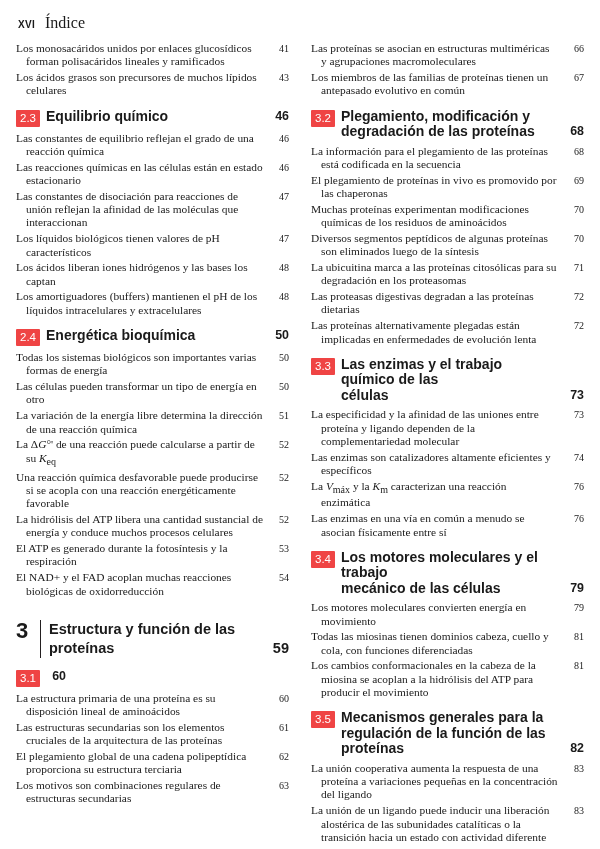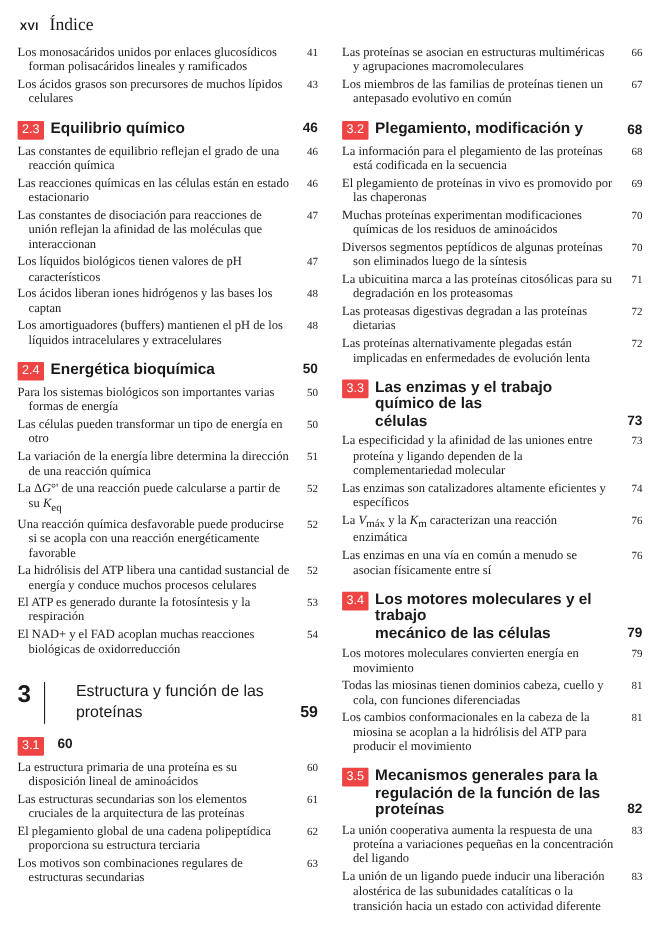--- a/index.html
+++ b/index.html
@@ -121,24 +121,23 @@
     line-height: 22px;
     width: 16px;
   }
   .chap .cbody {
     flex: 1 1 auto;
     border-left: 1.6px solid #231f20;
     padding-left: 8px;
   }
   .chap .ctitle {
     font-family: "Liberation Sans", sans-serif;
-    font-weight: normal;
+    font-weight: bold;
     font-size: 14.5px;
     line-height: 19px;
-    margin-left: 20px;
   }
   .chap .crow {
     display: flex;
     align-items: flex-end;
   }
   .chap .cpg {
     flex: 0 0 auto;
     width: 22px;
     text-align: right;
     font-family: "Liberation Sans", sans-serif;
@@ -198,21 +197,21 @@
         <div class="entry">
           <div class="txt">Los amortiguadores (buffers) mantienen el pH de los líquidos intracelulares y extracelulares</div>
           <div class="pg">48</div>
         </div>
         <div class="sec">
           <div class="num">2.4</div>
           <div class="title">Energética bioquímica</div>
           <div class="pg">50</div>
         </div>
         <div class="entry">
-          <div class="txt">Para los sistemas biológicos son importantes varias formas de energía</div>
+          <div class="txt">Todas los sistemas biológicos son importantes varias formas de energía</div>
           <div class="pg">50</div>
         </div>
         <div class="entry">
           <div class="txt">Las células pueden transformar un tipo de energía en otro</div>
           <div class="pg">50</div>
         </div>
         <div class="entry">
           <div class="txt">La variación de la energía libre determina la dirección de una reacción química</div>
           <div class="pg">51</div>
         </div>
@@ -273,20 +272,21 @@
           <div class="pg">66</div>
         </div>
         <div class="entry">
           <div class="txt">Los miembros de las familias de proteínas tienen un antepasado evolutivo en común</div>
           <div class="pg">67</div>
         </div>
         <div class="sec">
           <div class="num">3.2</div>
           <div class="title">
             <div>Plegamiento, modificación y</div>
+            <div>degradación de las proteínas</div>
           </div>
           <div class="pg" style="align-self: flex-end;">68</div>
         </div>
         <div class="entry">
           <div class="txt">La información para el plegamiento de las proteínas está codificada en la secuencia</div>
           <div class="pg">68</div>
         </div>
         <div class="entry">
           <div class="txt">El plegamiento de proteínas in vivo es promovido por las chaperonas</div>
           <div class="pg">69</div>

